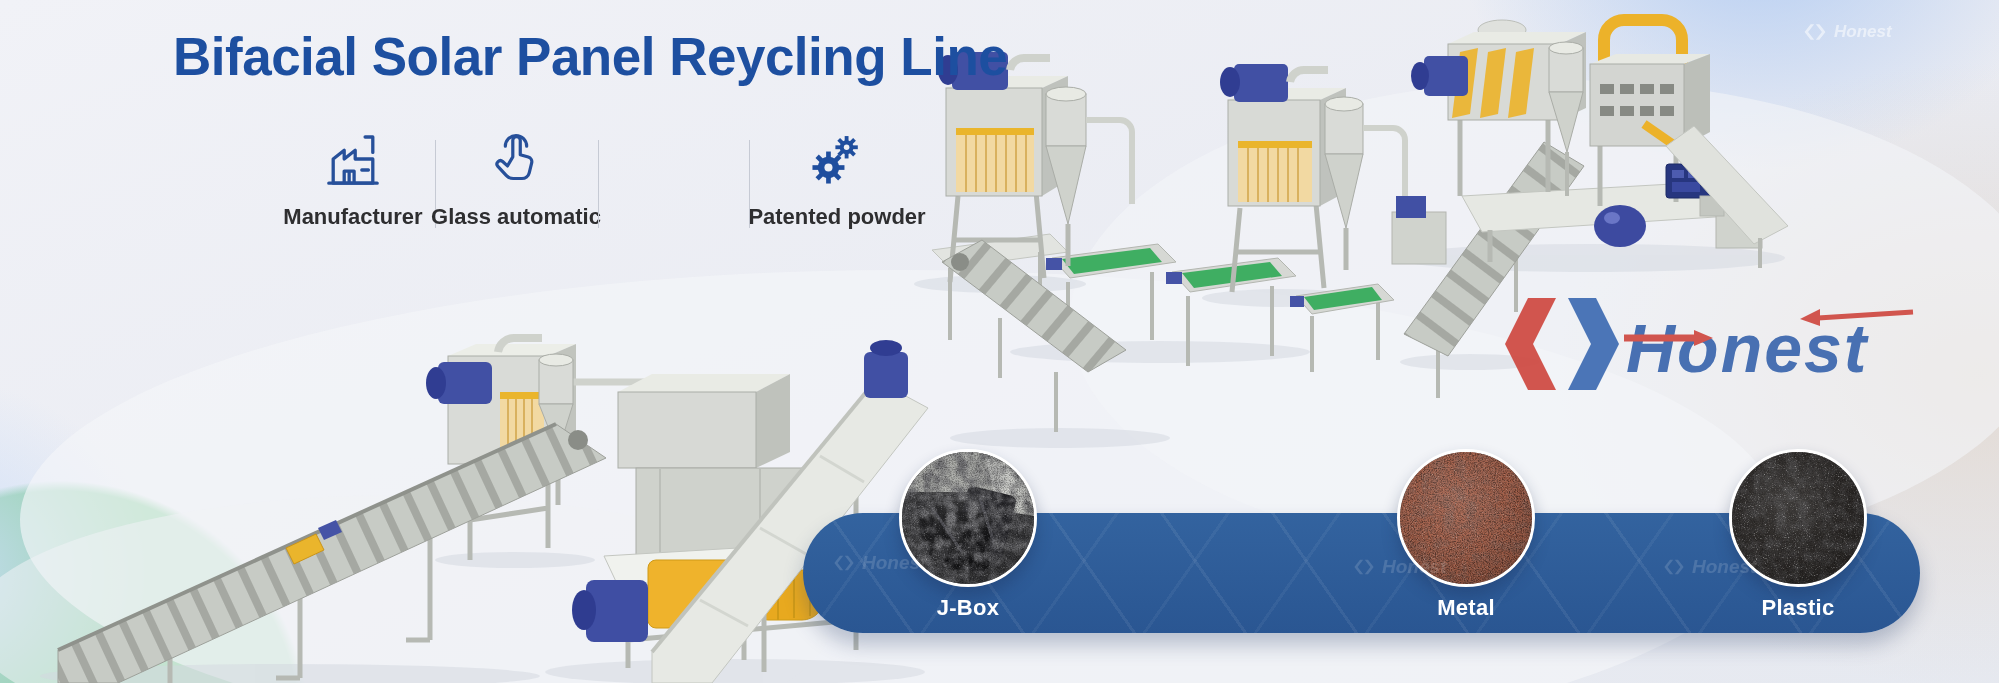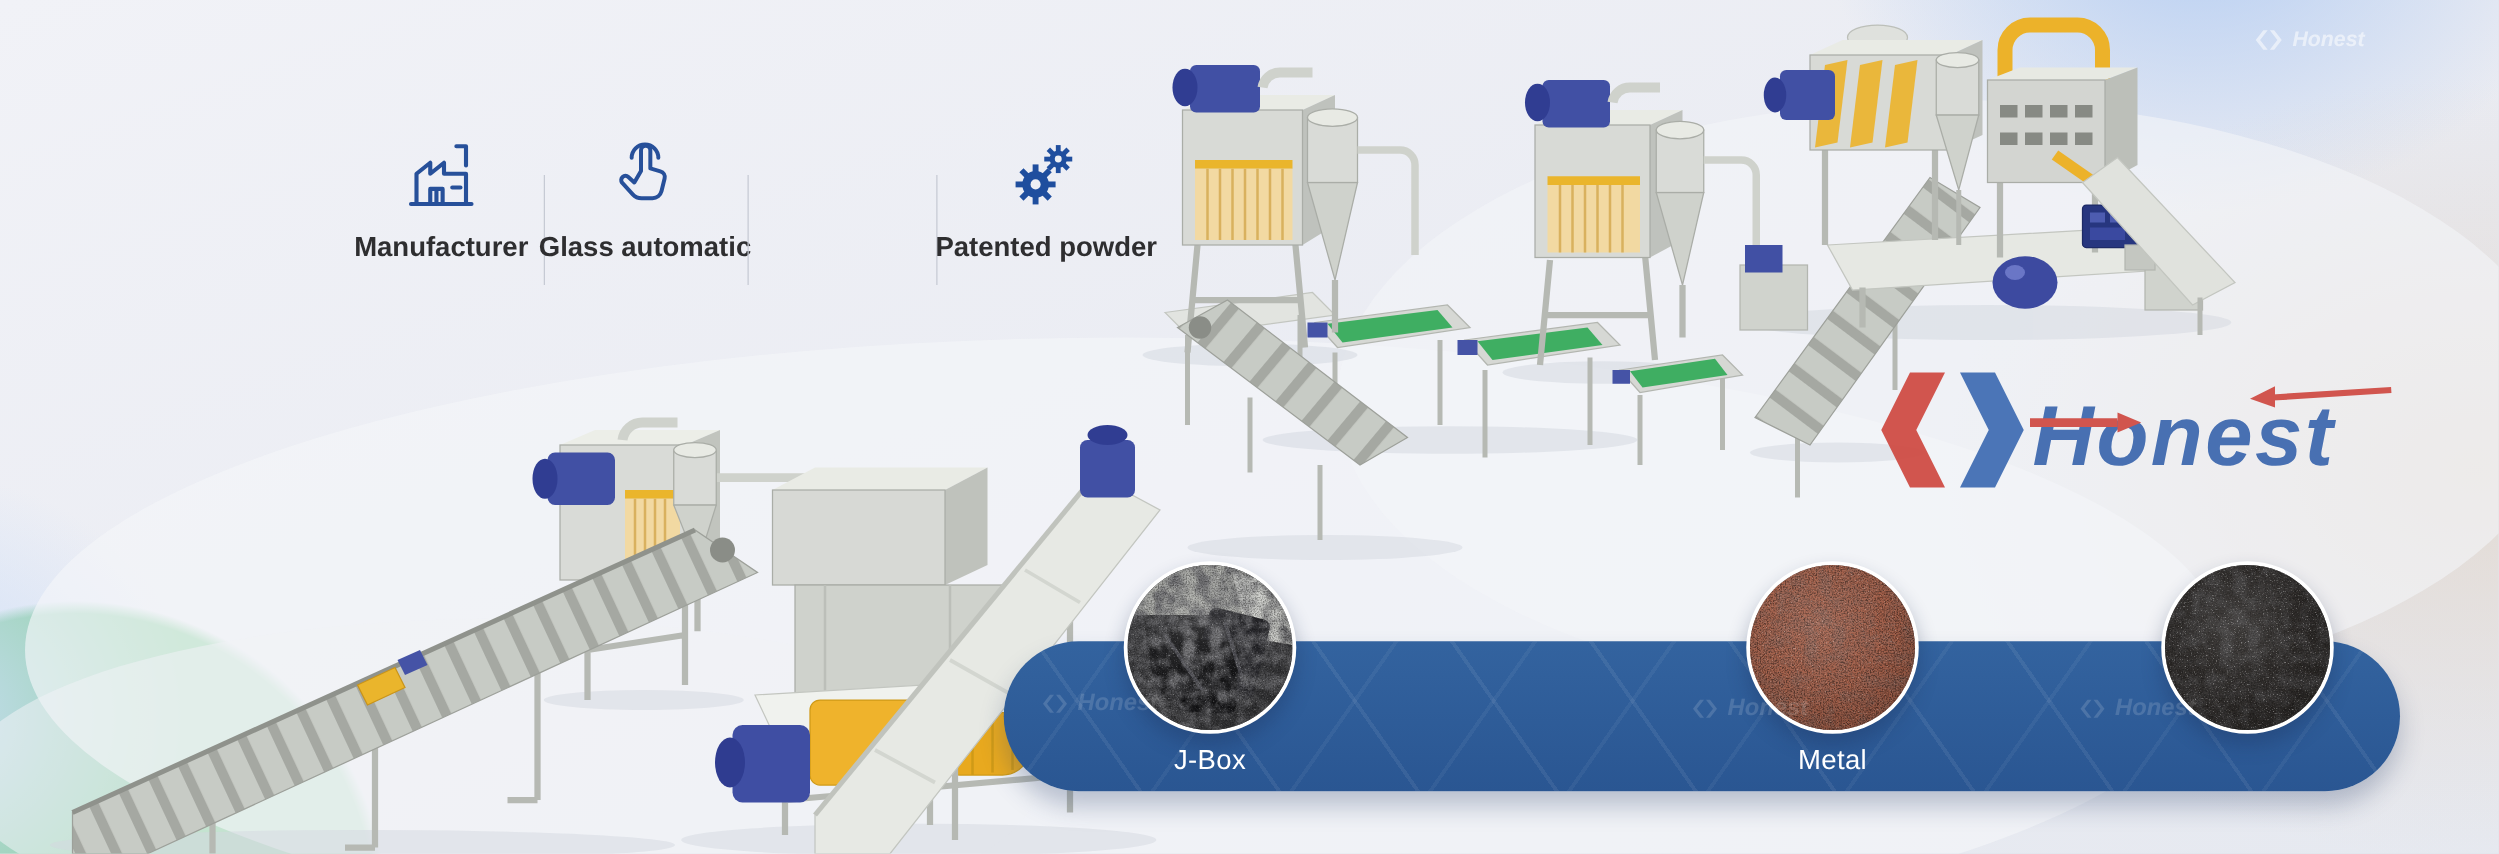--- a/index.html
+++ b/index.html
@@ -5,38 +5,38 @@
   html,body{margin:0;padding:0;background:#dfe2ea;font-family:"Liberation Sans",sans-serif;}
   .stage{position:relative;width:1999px;height:683px;overflow:hidden;
     background:
       radial-gradient(420px 330px at 88% -10%, rgba(177,203,242,.95), rgba(177,203,242,0) 72%),
       radial-gradient(620px 460px at 99% 55%, rgba(226,216,207,.85), rgba(226,216,207,0) 68%),
       radial-gradient(300px 270px at -3% 84%, rgba(204,222,249,.95), rgba(204,222,249,0) 72%),
       radial-gradient(circle 250px at 3% 107%, #8ed0a3 0 96%, rgba(142,208,163,0) 100%),
       linear-gradient(160deg,#f1f2f7 0%,#e9ebf2 60%,#e6e9f0 100%);}
   .scene{position:absolute;left:0;top:0;pointer-events:none;}
   .title{position:absolute;left:173px;top:26px;font-size:53px;font-weight:bold;color:#1d4fa0;letter-spacing:-0.5px;white-space:nowrap;}
-  .feature{position:absolute;top:104px;width:180px;height:122px;text-align:center;}
+  .feature{position:absolute;top:124px;width:180px;height:122px;text-align:center;}
   .feature .ficon{display:inline-block;height:74px;}
   .feature .flabel{display:block;margin-top:6px;font-size:22px;font-weight:bold;color:#2e2e30;}
   .fdivider{position:absolute;top:140px;width:1px;height:88px;background:#c6cad4;}
   .brand{position:absolute;left:1498px;top:292px;width:432px;height:106px;opacity:.93;}
   .banner{position:absolute;left:803px;top:513px;width:1117px;height:120px;border-radius:60px;
     background:linear-gradient(180deg,#33639f,#2a5692);box-shadow:0 12px 20px rgba(40,62,105,.28);}
   .banner::after{content:"";position:absolute;inset:0;border-radius:inherit;
     background:repeating-linear-gradient(55deg, rgba(255,255,255,0) 0 88px, rgba(255,255,255,.07) 88px 91px),
                repeating-linear-gradient(-55deg, rgba(255,255,255,0) 0 88px, rgba(255,255,255,.05) 88px 91px);}
   .product{position:absolute;top:449px;width:138px;text-align:center;}
   .photo{position:relative;width:132px;height:132px;margin:0 auto;border-radius:50%;overflow:hidden;
     border:3px solid #fff;box-shadow:0 9px 16px rgba(25,45,85,.32);background:#888;}
   .photo svg{position:absolute;inset:0;width:100%;height:100%;}
   .photo::after{content:"";position:absolute;inset:0;border-radius:50%;
     background:radial-gradient(circle at 42% 36%, rgba(255,255,255,.10), rgba(0,0,0,0) 48%, rgba(0,0,0,.28) 100%);}
   .plabel{position:absolute;top:146px;left:50%;transform:translateX(-50%);width:220px;
-    font-size:22px;font-weight:normal;color:#fff;letter-spacing:.3px;}
+    font-size:22px;font-weight:bold;color:#fff;letter-spacing:.3px;}
   .nDark,.nLight,.cDark,.cLight{width:132px;height:132px;}
   .p-jbox  .nDark{opacity:.35}.p-jbox  .nLight{opacity:.30}
   .p-alum  .cDark{opacity:.55}.p-alum  .cLight{opacity:.65}.p-alum .nDark{opacity:.3}
   .p-glass .nDark{opacity:.10}.p-glass .nLight{opacity:.75}.p-glass .cLight{opacity:.5}
   .p-metal .nDark{opacity:.45}.p-metal .nLight{opacity:.28}.p-metal .cDark{opacity:.25}
   .p-sili  .cDark{opacity:.30}.p-sili  .nDark{opacity:.30}.p-sili .nLight{opacity:.25}
   .p-plas  .nLight{opacity:.40}.p-plas  .nDark{opacity:.30}.p-plas .cDark{opacity:.35}
   .wm{position:absolute;display:flex;align-items:center;gap:6px;color:#fff;font-weight:bold;font-style:italic;}
   .wm-top{left:1802px;top:22px;font-size:17px;opacity:.55;}
   .wm-b1{left:832px;top:552px;font-size:19px;opacity:.14;}
@@ -253,20 +253,21 @@
       <rect x="1672" y="182" width="28" height="10" fill="#3a49a0"></rect>
       <ellipse cx="1620" cy="226" rx="26" ry="21" fill="#3d4aa0"></ellipse>
       <ellipse cx="1612" cy="218" rx="8" ry="6" fill="#6a76c6"></ellipse>
       <rect x="1716" y="208" width="46" height="40" fill="#d0d3cd" stroke="#b3b6b0"></rect>
       <rect x="1700" y="196" width="24" height="20" fill="#c4c7c1" stroke="#b3b6b0"></rect>
       <polygon points="1694,126 1788,226 1754,244 1666,146" fill="#e0e2dd" stroke="#c3c6c0"></polygon>
       <path d="M1760,238 V268" stroke="#b6b9b3" stroke-width="4"></path>
     </g>
   </svg>
 
+  <div class="title">Bifacial Solar Panel Reycling Line</div>
 
   <div class="feature" style="left:263px">
     <span class="ficon">
       <svg width="66" height="70" viewBox="0 0 60 60" fill="none" stroke="#27509a" stroke-width="3" stroke-linecap="round" stroke-linejoin="round">
         <path d="M41,10 h7 v14"></path>
         <path d="M12,52 V30 l10,-8 v8 l10,-8 v8 h16 v22 z"></path>
         <path d="M22,52 V41 h9 V52 M26.5,41 V52 M38,40 h6 M8,52 h44"></path>
       </svg>
     </span>
     <span class="flabel">Manufacturer</span>
@@ -365,20 +366,21 @@
 
   <div class="product p-plas" style="left:1729px">
     <div class="photo">
       <svg viewBox="0 0 132 132" preserveAspectRatio="none">
         <rect width="132" height="132" fill="#2e2b29"></rect>
         <rect class="cDark" filter="url(#gCoarse)" width="132" height="132"></rect>
         <rect class="nDark" filter="url(#gFine)" width="132" height="132"></rect>
         <rect class="nLight" filter="url(#gFineL)" width="132" height="132"></rect>
       </svg>
     </div>
+    <span class="plabel">Plastic</span>
   </div>
 
   <div class="wm wm-top">
     <svg width="26" height="18" viewBox="0 0 30 20">
       <polygon points="10,1 3,10 10,19 14,19 7,10 14,1" fill="#fff"></polygon>
       <polygon points="16,1 20,1 27,10 20,19 16,19 23,10" fill="#fff"></polygon>
     </svg>
     <span>Honest</span>
   </div>
   <div class="wm wm-b1">

